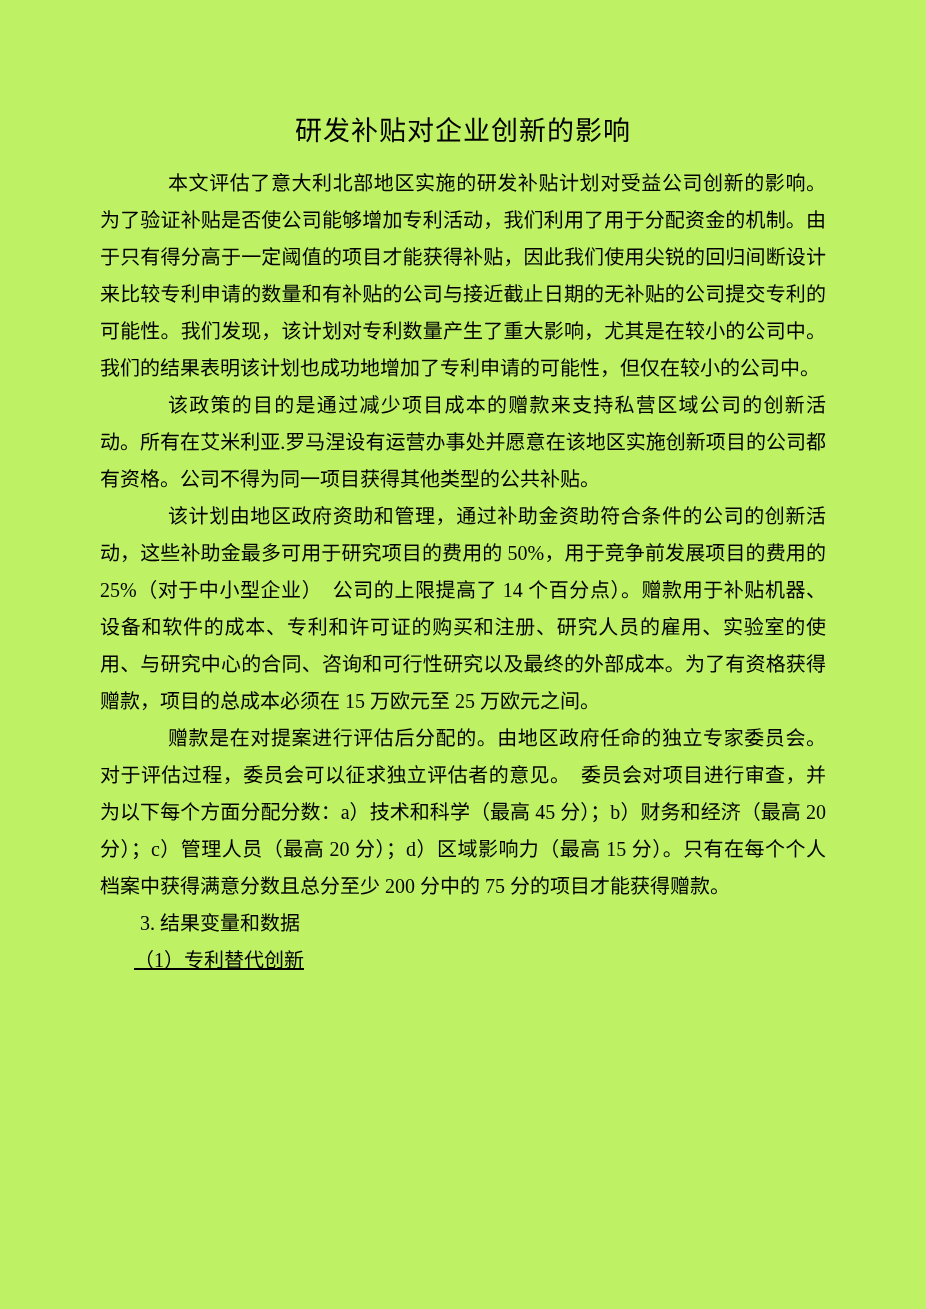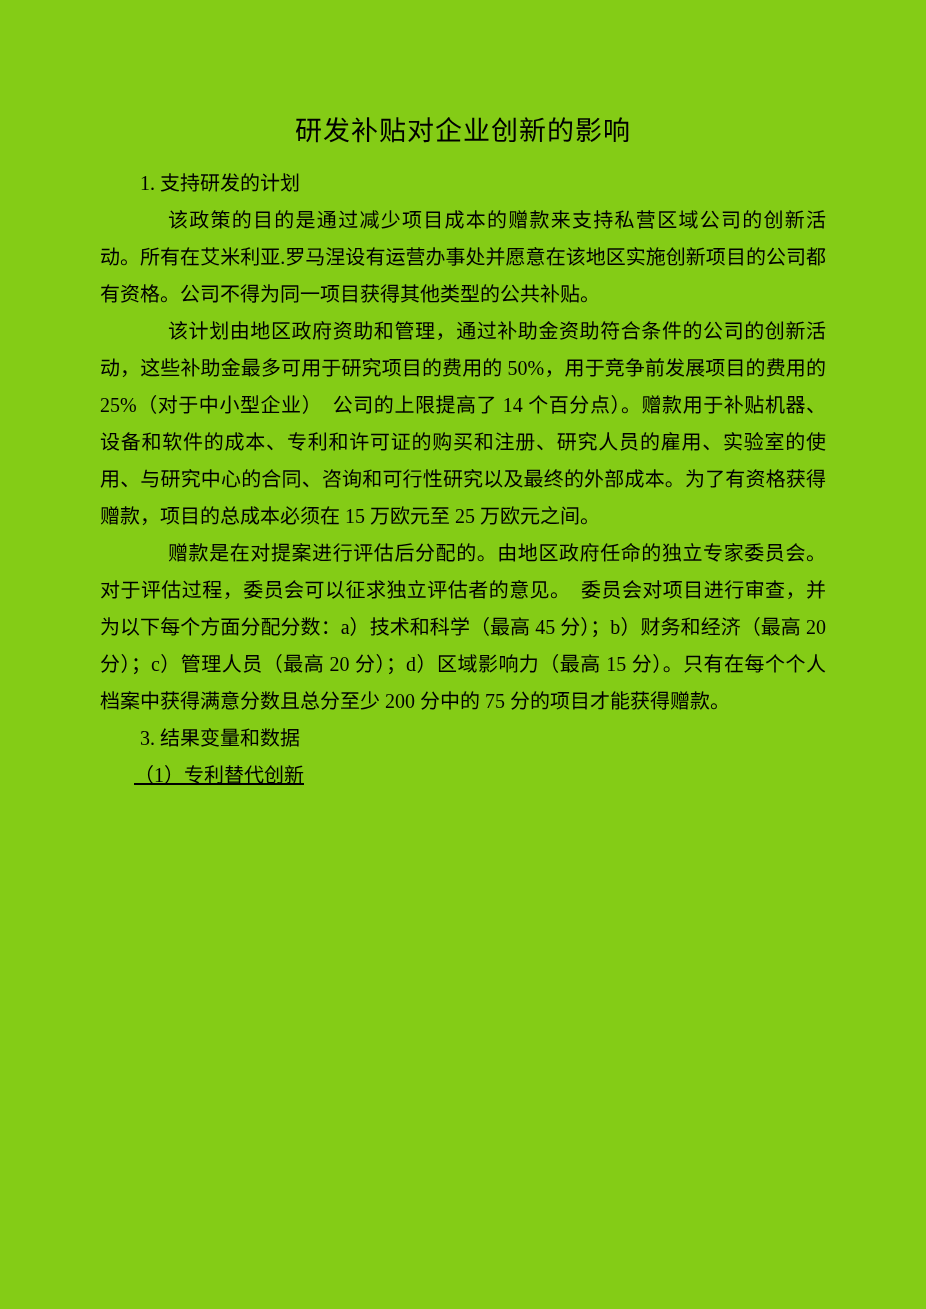--- a/index.html
+++ b/index.html
@@ -5,21 +5,21 @@
   html, body {
     margin: 0;
     padding: 0;
     background: #ffffff;
   }
   .page {
     position: relative;
     width: 926px;
     height: 1309px;
     box-sizing: border-box;
-    background: #84cc16;
+    background: #bef264;
     color: #000000;
     padding: 112px 100px 0 100px;
     font-family: "Liberation Serif", "DejaVu Serif", serif;
     font-size: 20px;
     line-height: 37px;
     overflow: hidden;
   }
   .doc-title {
     text-align: center;
     font-size: 27px;
@@ -44,22 +44,22 @@
     text-indent: 34px;
     text-decoration: underline;
   }
 </style>
 </head>
 <body>
 
 <div class="page">
   <h1 class="doc-title">研发补贴对企业创新的影响</h1>
 
+  <p class="para">本文评估了意大利北部地区实施的研发补贴计划对受益公司创新的影响。为了验证补贴是否使公司能够增加专利活动，我们利用了用于分配资金的机制。由于只有得分高于一定阈值的项目才能获得补贴，因此我们使用尖锐的回归间断设计来比较专利申请的数量和有补贴的公司与接近截止日期的无补贴的公司提交专利的可能性。我们发现，该计划对专利数量产生了重大影响，尤其是在较小的公司中。我们的结果表明该计划也成功地增加了专利申请的可能性，但仅在较小的公司中。</p>
 
-  <p class="heading">1. 支持研发的计划</p>
 
   <p class="para">该政策的目的是通过减少项目成本的赠款来支持私营区域公司的创新活动。所有在艾米利亚.罗马涅设有运营办事处并愿意在该地区实施创新项目的公司都有资格。公司不得为同一项目获得其他类型的公共补贴。</p>
 
   <p class="para">该计划由地区政府资助和管理，通过补助金资助符合条件的公司的创新活动，这些补助金最多可用于研究项目的费用的 50%，用于竞争前发展项目的费用的 25%（对于中小型企业）　公司的上限提高了 14 个百分点）。赠款用于补贴机器、设备和软件的成本、专利和许可证的购买和注册、研究人员的雇用、实验室的使用、与研究中心的合同、咨询和可行性研究以及最终的外部成本。为了有资格获得赠款，项目的总成本必须在 15 万欧元至 25 万欧元之间。</p>
 
   <p class="para">赠款是在对提案进行评估后分配的。由地区政府任命的独立专家委员会。对于评估过程，委员会可以征求独立评估者的意见。　委员会对项目进行审查，并为以下每个方面分配分数：a）技术和科学（最高 45 分）；b）财务和经济（最高 20 分）；c）管理人员（最高 20 分）；d）区域影响力（最高 15 分）。只有在每个个人档案中获得满意分数且总分至少 200 分中的 75 分的项目才能获得赠款。</p>
 
 
   <p class="heading">3. 结果变量和数据</p>
 

